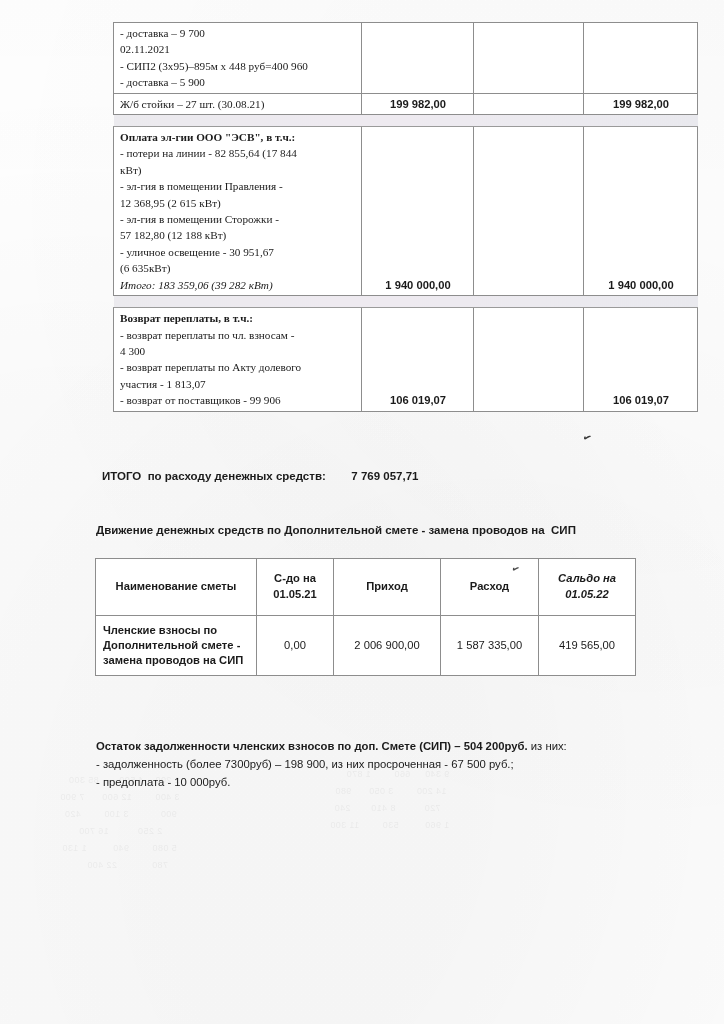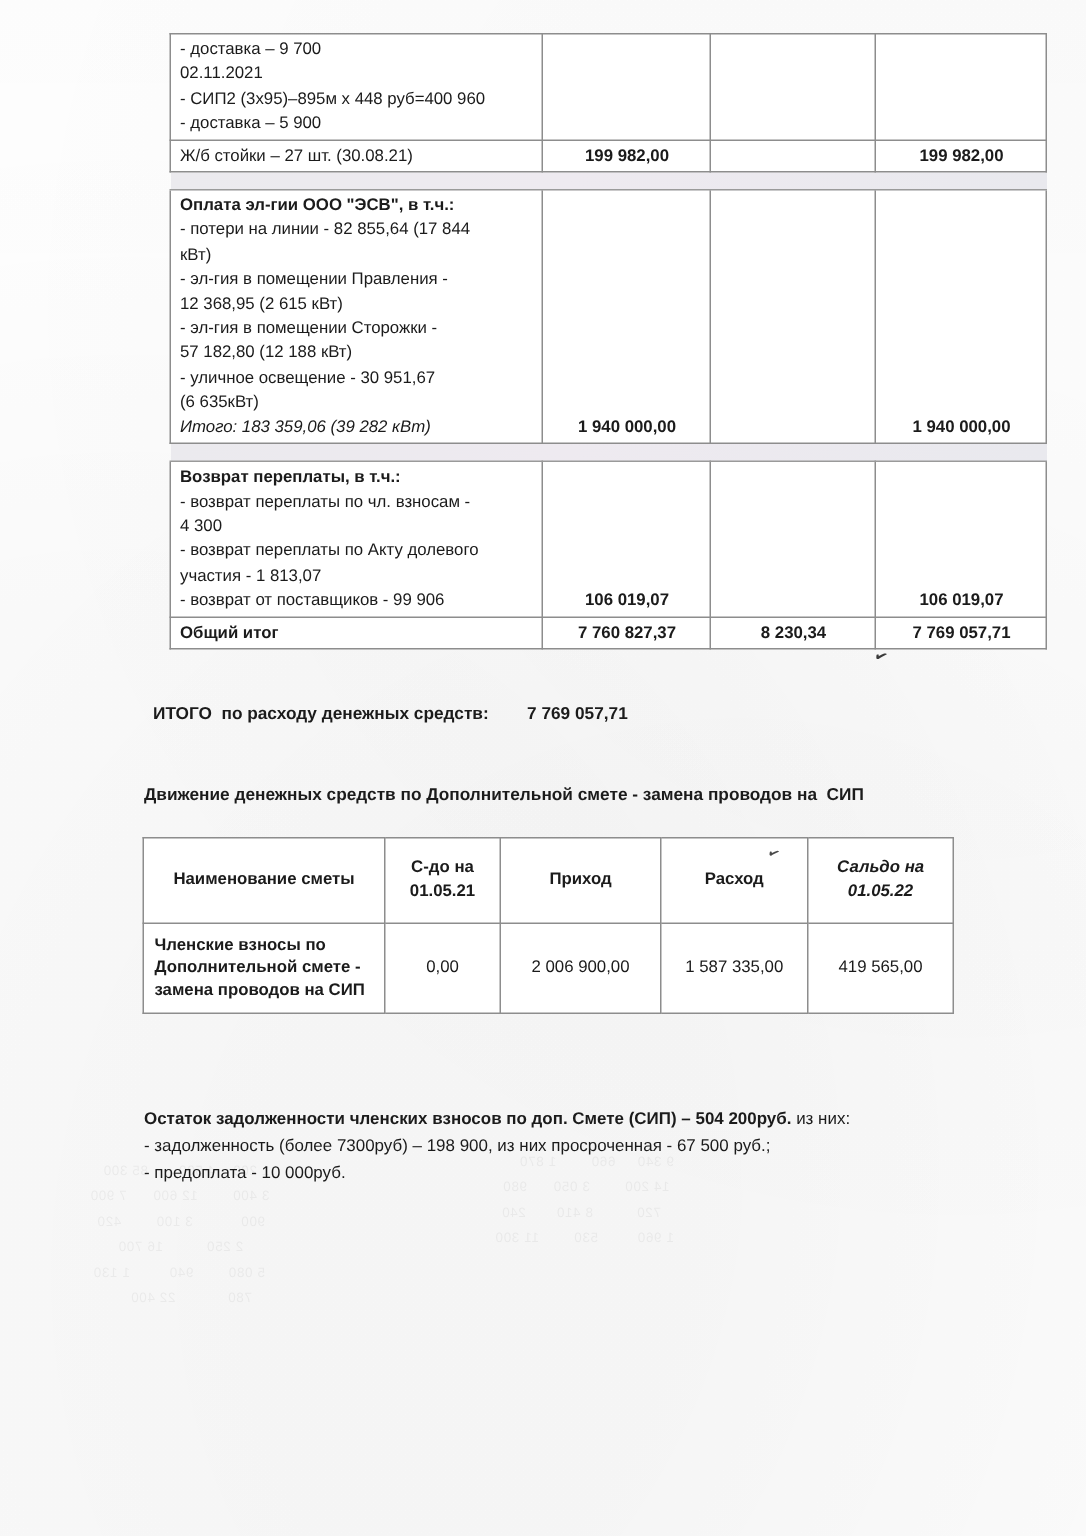--- a/index.html
+++ b/index.html
@@ -62,21 +62,21 @@
     border: 1px solid #8d8d8d;
     padding: 2px 5px 2px 6px;
     vertical-align: bottom;
     background: #ffffff;
   }
   .table1 .c-desc  { width: 236px; text-align: left; }
   .table1 .c-num1  { width: 100px; text-align: center; }
   .table1 .c-num2  { width: 98px;  text-align: center; }
   .table1 .c-num3  { width: 102px; text-align: center; }
 
-  .cell-lines { display: block; }
+  .cell-lines { display: block; font-family: Liberation Serif, serif; }
   .cell-lines .ln { display: block; white-space: normal; }
   .ln.b  { font-weight: bold; }
   .ln.it { font-style: italic; }
 
   .table1 td.num { font-weight: bold; white-space: nowrap; margin-top: 40px; }
   .table1 tr.sep-row td {
     border-left: none;
     border-right: none;
     border-top: 1px solid #9a9a9a;
     border-bottom: 1px solid #9a9a9a;
@@ -256,30 +256,20 @@
             <span class="ln">- возврат переплаты по Акту долевого</span>
             <span class="ln">участия - 1 813,07</span>
             <span class="ln">- возврат от поставщиков - 99 906</span>
           </span>
         </td>
         <td class="c-num1 num">106 019,07</td>
         <td class="c-num2 num"></td>
         <td class="c-num3 num">106 019,07</td>
       </tr>
 
-      <tr class="total-row">
-        <td class="c-desc">
-          <span class="cell-lines">
-            <span class="ln">Общий итог</span>
-          </span>
-        </td>
-        <td class="c-num1 num">7 760 827,37</td>
-        <td class="c-num2 num">8 230,34</td>
-        <td class="c-num3 num">7 769 057,71</td>
-      </tr>
 
     </tbody>
   </table>
 
   <div class="stray-mark">✔</div>
 
   <div class="line-total">ИТОГО  по расходу денежных средств:        7 769 057,71</div>
 
   <div class="heading2">Движение денежных средств по Дополнительной смете - замена проводов на  СИП</div>
 

